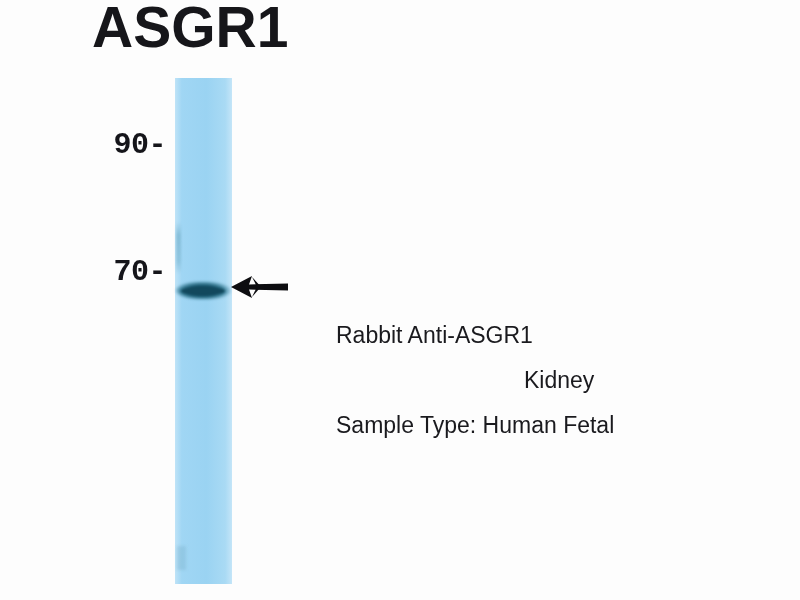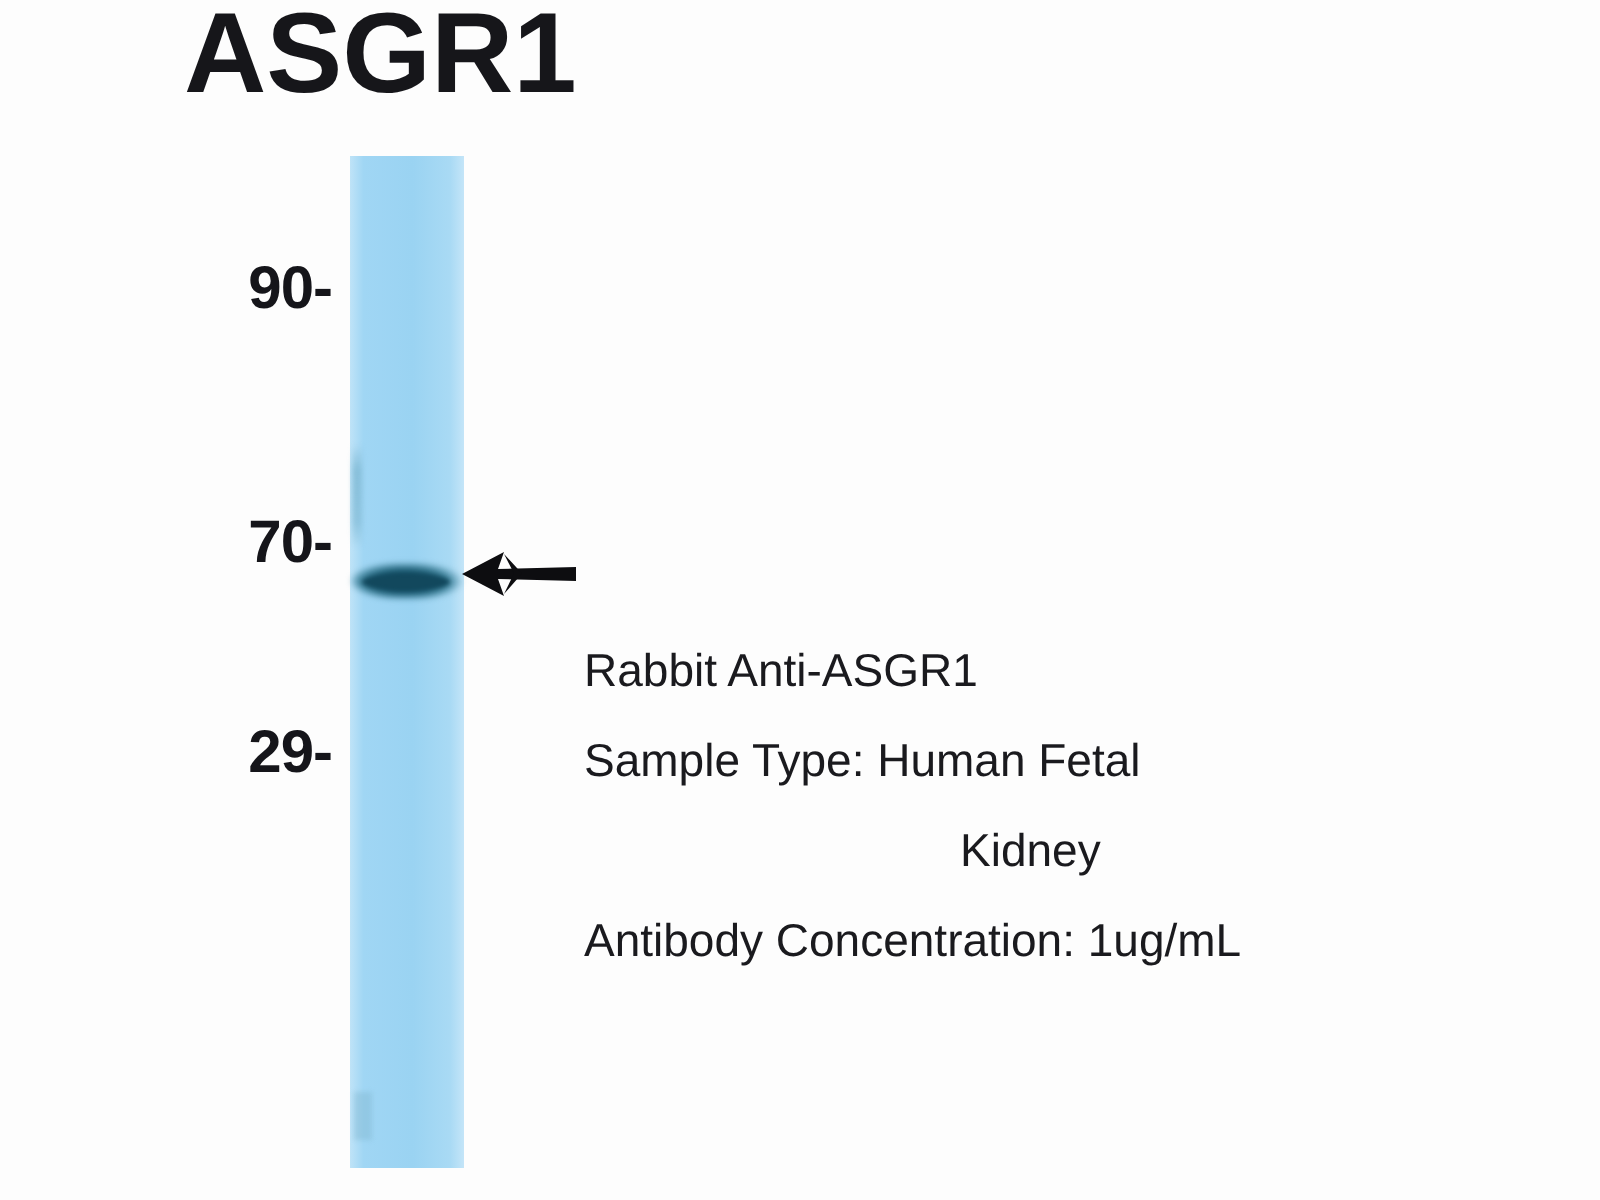--- a/index.html
+++ b/index.html
@@ -103,20 +103,21 @@
   
   .mw-label {
     position: absolute;
     right: 0;
     font-size: 30px;
     font-weight: bold;
     color: #15151a;
     white-space: nowrap;
     text-align: right;
     letter-spacing: -0.5px;
+    font-family: Liberation Mono, monospace;
   }
   .mw-row {
     position: absolute;
     left: 100px;
     width: 66px;
     height: 34px;
   }
 
   
   #arrow {
@@ -130,21 +131,21 @@
   
   #annotation {
     position: absolute;
     left: 292px;
     top: 313px;
     width: 470px;
     font-size: 23px;
     color: #1a1a1e;
     line-height: 45px;
   }
-  .ann-line { white-space: nowrap; }
+  .ann-line { white-space: nowrap; margin-left: 44px; }
   .ann-line.indent { padding-left: 188px; }
 </style>
 </head>
 <body>
 
 <div id="figure">
 
   <div id="title">ASGR1</div>
 
   <div id="lane"></div>
@@ -153,31 +154,27 @@
 
   <div id="band"></div>
   <div id="band-core"></div>
 
   <div class="mw-row" style="top:128px">
     <span class="mw-label">90-</span>
   </div>
   <div class="mw-row" style="top:255px">
     <span class="mw-label">70-</span>
   </div>
-  <div class="mw-row" style="top:360px">
-    <span class="mw-label">29-</span>
-  </div>
 
   <svg id="arrow" viewBox="0 0 58 28">
     <g fill="#0d0d10">
       <path d="M0,14 L21,3 L18,11.5 L57,10.5 L57,17.5 L18,16.5 L21,25 Z"></path>
       <path d="M21,4 L30,13.8 L21,24 L26,13.8 Z"></path>
     </g>
   </svg>
 
   <div id="annotation">
     <div class="ann-line">Rabbit Anti-ASGR1</div>
+    <div class="ann-line indent">Kidney</div>
     <div class="ann-line">Sample Type: Human Fetal</div>
-    <div class="ann-line indent">Kidney</div>
-    <div class="ann-line">Antibody Concentration: 1ug/mL</div>
   </div>
 
 </div>
 
 </body></html>

